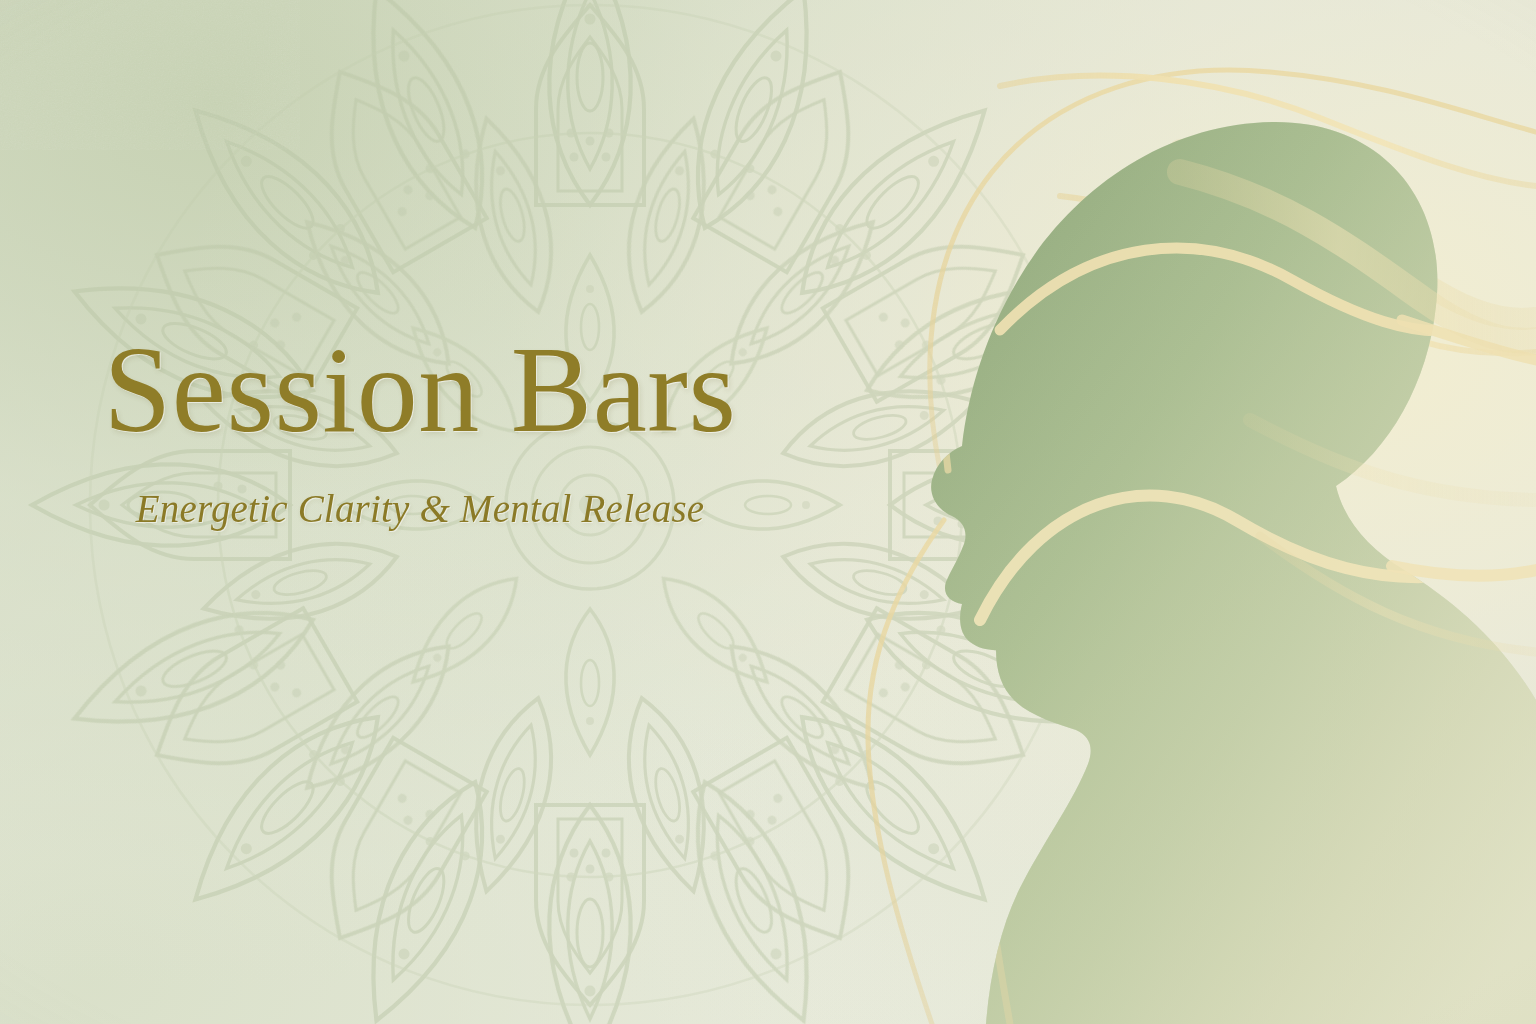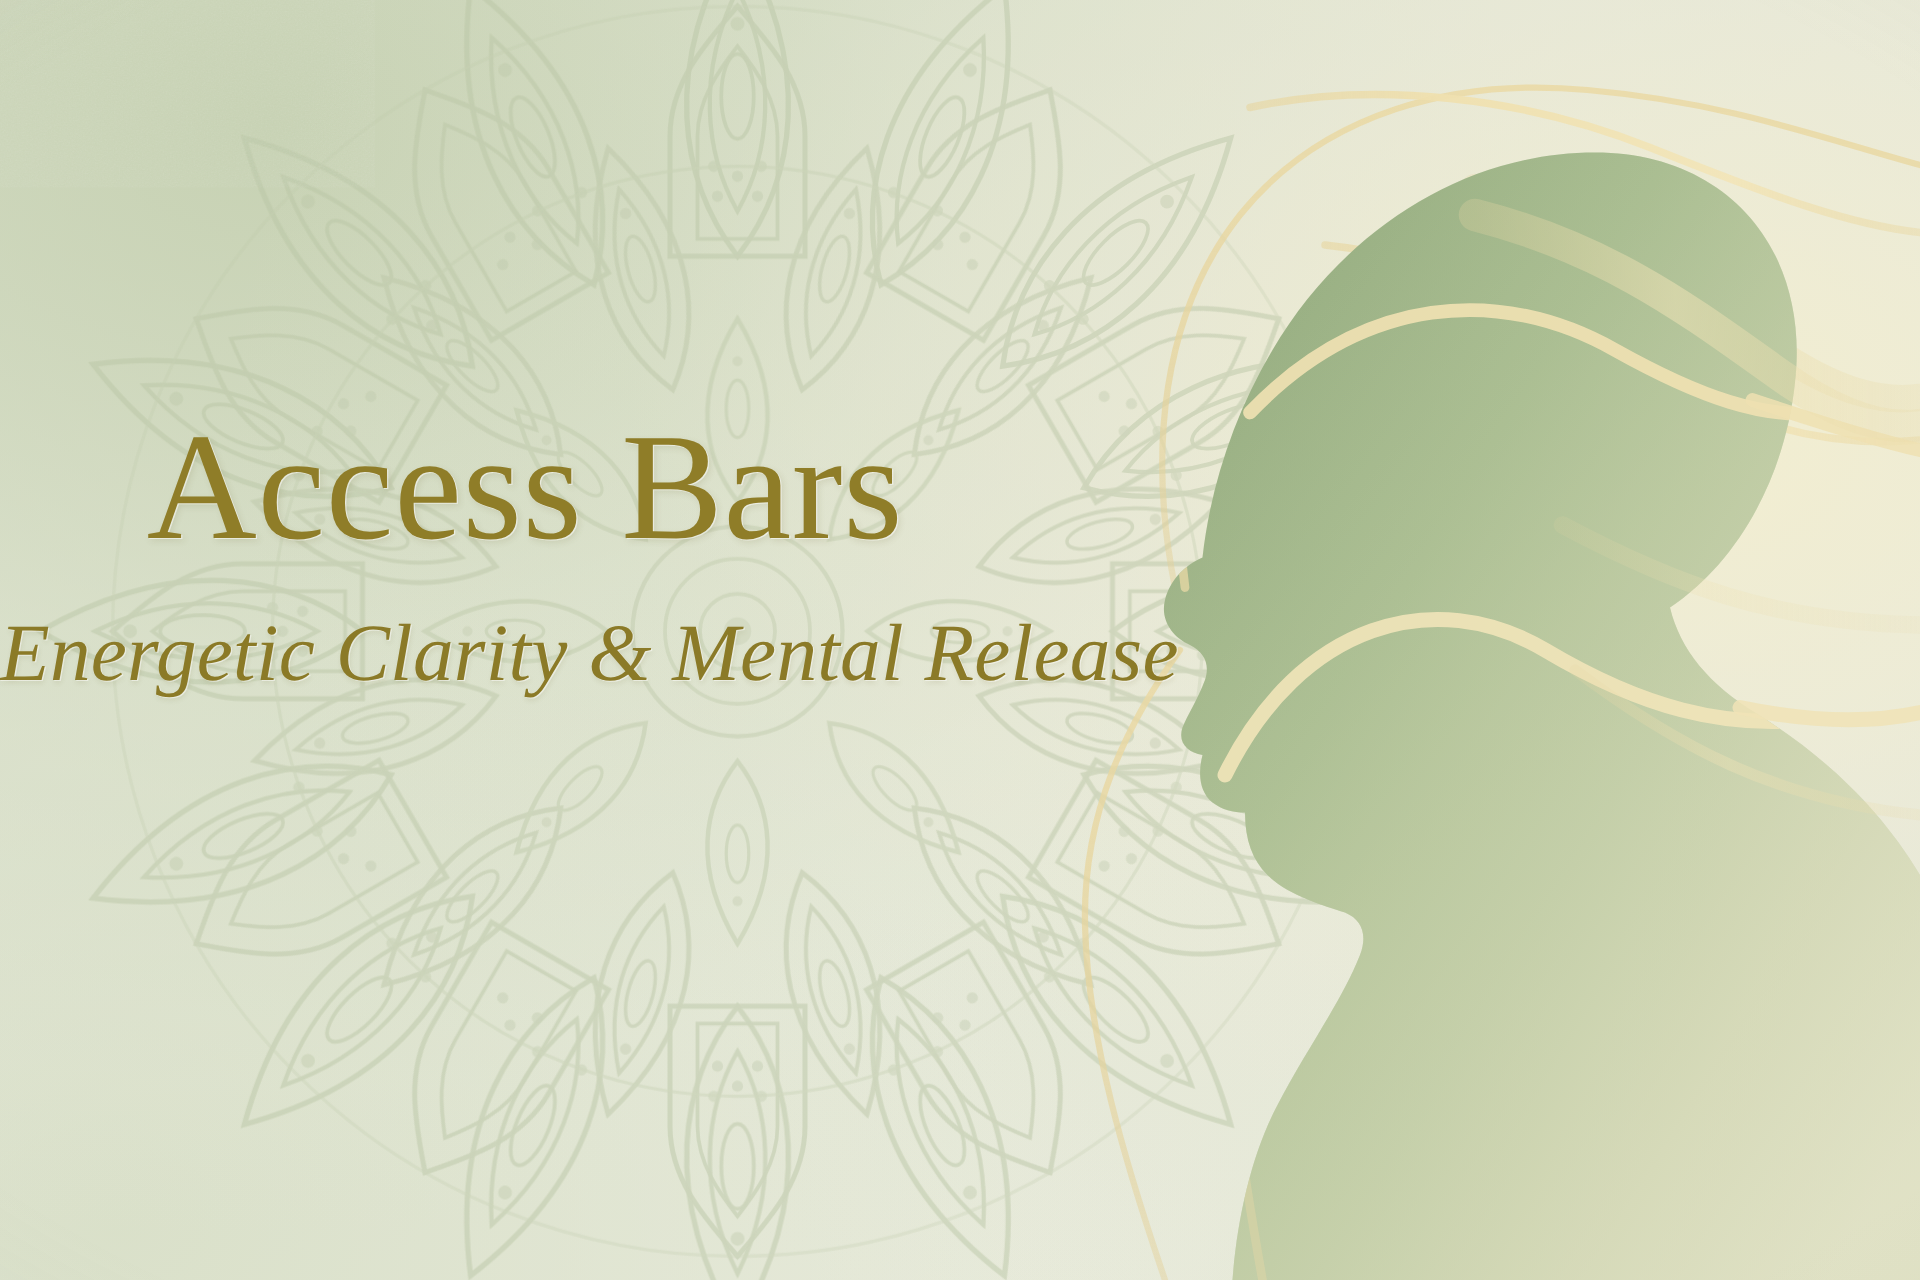--- a/index.html
+++ b/index.html
@@ -78,21 +78,21 @@
     font-weight: 400;
     text-shadow:
       1px 1px 0 rgba(255,255,255,0.55),
       2px 3px 5px rgba(120,110,60,0.16);
     white-space: nowrap;
   }
   .title-line.l2 { margin-top: 6px; }
   .subtitle {
     margin-top: 36px;
     color: #8b7a27;
-    font-size: 65px;
+    font-size: 39px;
     font-style: italic;
     letter-spacing: 0.2px;
     white-space: nowrap;
     text-shadow:
       1px 1px 0 rgba(255,255,255,0.5),
       1px 2px 4px rgba(120,110,60,0.14);
   }
 </style>
 </head>
 <body>
@@ -295,17 +295,17 @@
 
   <svg class="grain" aria-hidden="true">
     <filter id="noiseFilter">
       <feTurbulence type="fractalNoise" baseFrequency="0.85" numOctaves="3" stitchTiles="stitch"></feTurbulence>
       <feColorMatrix type="saturate" values="0"></feColorMatrix>
     </filter>
     <rect width="100%" height="100%" filter="url(#noiseFilter)" opacity="0.3"></rect>
   </svg>
 
   <div class="textblock">
-    <div class="title-line l1">Access Bars</div>
+    <div class="title-line l1">Session Bars</div>
     <div class="subtitle">Energetic Clarity &amp; Mental Release</div>
   </div>
 
 </div>
 
 </body></html>

